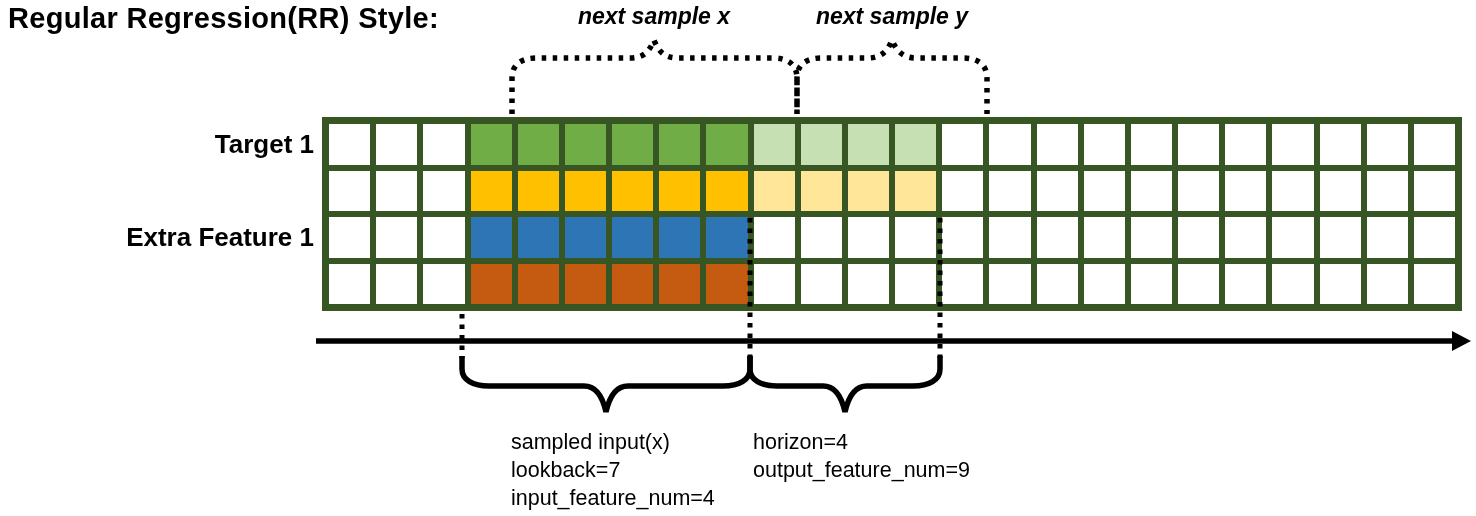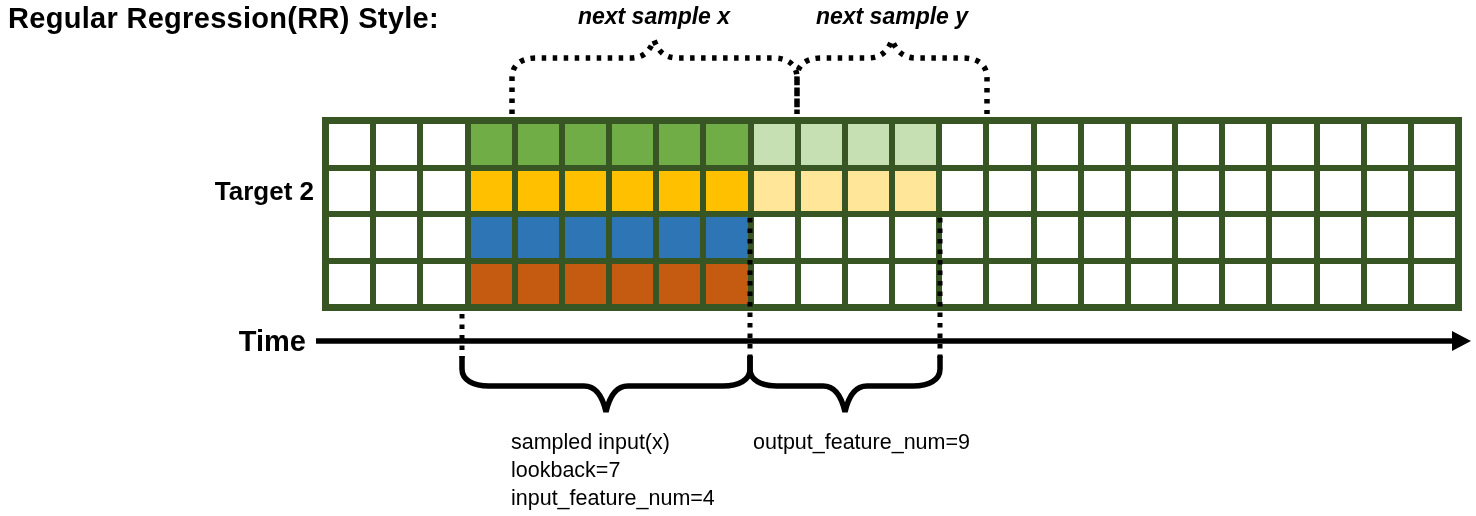--- a/index.html
+++ b/index.html
@@ -109,21 +109,22 @@
 </head>
 <body>
 
 <div id="canvas">
 
   <div class="title">Regular Regression(RR) Style:</div>
 
   <div id="next-y" class="next-label">next sample y</div>
   <div id="next-x" class="next-label">next sample x</div>
 
-  <div id="row-label-1" class="row-label">Target 2</div>
+  <div id="row-label-0" class="row-label">Target 1</div>
+  <div id="row-label-2" class="row-label">Extra Feature 1</div>
 
   <div id="grid" style="background: rgb(55, 86, 35); border-color: rgb(55, 86, 35);">
       <div class="cell" style="background: rgb(255, 255, 255);"></div>
       <div class="cell" style="background: rgb(255, 255, 255);"></div>
       <div class="cell" style="background: rgb(255, 255, 255);"></div>
       <div class="cell" style="background: rgb(112, 173, 71);"></div>
       <div class="cell" style="background: rgb(112, 173, 71);"></div>
       <div class="cell" style="background: rgb(112, 173, 71);"></div>
       <div class="cell" style="background: rgb(112, 173, 71);"></div>
       <div class="cell" style="background: rgb(112, 173, 71);"></div>
@@ -210,21 +211,20 @@
       <div class="cell" style="background: rgb(255, 255, 255);"></div>
       <div class="cell" style="background: rgb(255, 255, 255);"></div>
       <div class="cell" style="background: rgb(255, 255, 255);"></div>
       <div class="cell" style="background: rgb(255, 255, 255);"></div>
       <div class="cell" style="background: rgb(255, 255, 255);"></div>
       <div class="cell" style="background: rgb(255, 255, 255);"></div>
       <div class="cell" style="background: rgb(255, 255, 255);"></div>
       <div class="cell" style="background: rgb(255, 255, 255);"></div>
     </div>
 
-  <div class="time-label">Time</div>
 
   <svg id="overlay" viewBox="0 0 1476 516" xmlns="http://www.w3.org/2000/svg">
 
     <path class="brace-dotted" d="M 512 114 L 512 78 C 512 65 521 58 536 58 L 630 58 C 642 58 649 53 654 40 C 659 53 666 58 678 58 L 773 58 C 788 58 797 65 797 78 L 797 114"></path>
 
     <path class="brace-dotted" d="M 797 114 L 797 78 C 797 65 806 58 821 58 L 868 58 C 879 58 887 53 892 40 C 897 53 905 58 916 58 L 963 58 C 978 58 987 65 987 78 L 987 114"></path>
 
     <path class="line-dotted" d="M 462 314 L 462 358"></path>
     <path class="line-dotted" d="M 750 218 L 750 358"></path>
     <path class="line-dotted" d="M 940 218 L 940 358"></path>
@@ -236,16 +236,17 @@
     <line class="arrow-line" x1="316" y1="341" x2="1452" y2="341"></line>
     <polygon points="1452,331 1471,341 1452,351" fill="#000000"></polygon>
   </svg>
 
   <div id="note-input" class="note">
     <div>sampled input(x)</div>
     <div>lookback=7</div>
     <div>input_feature_num=4</div>
   </div>
   <div id="note-output" class="note">
+    <div>horizon=4</div>
     <div>output_feature_num=9</div>
   </div>
 
 </div>
 
 </body></html>

